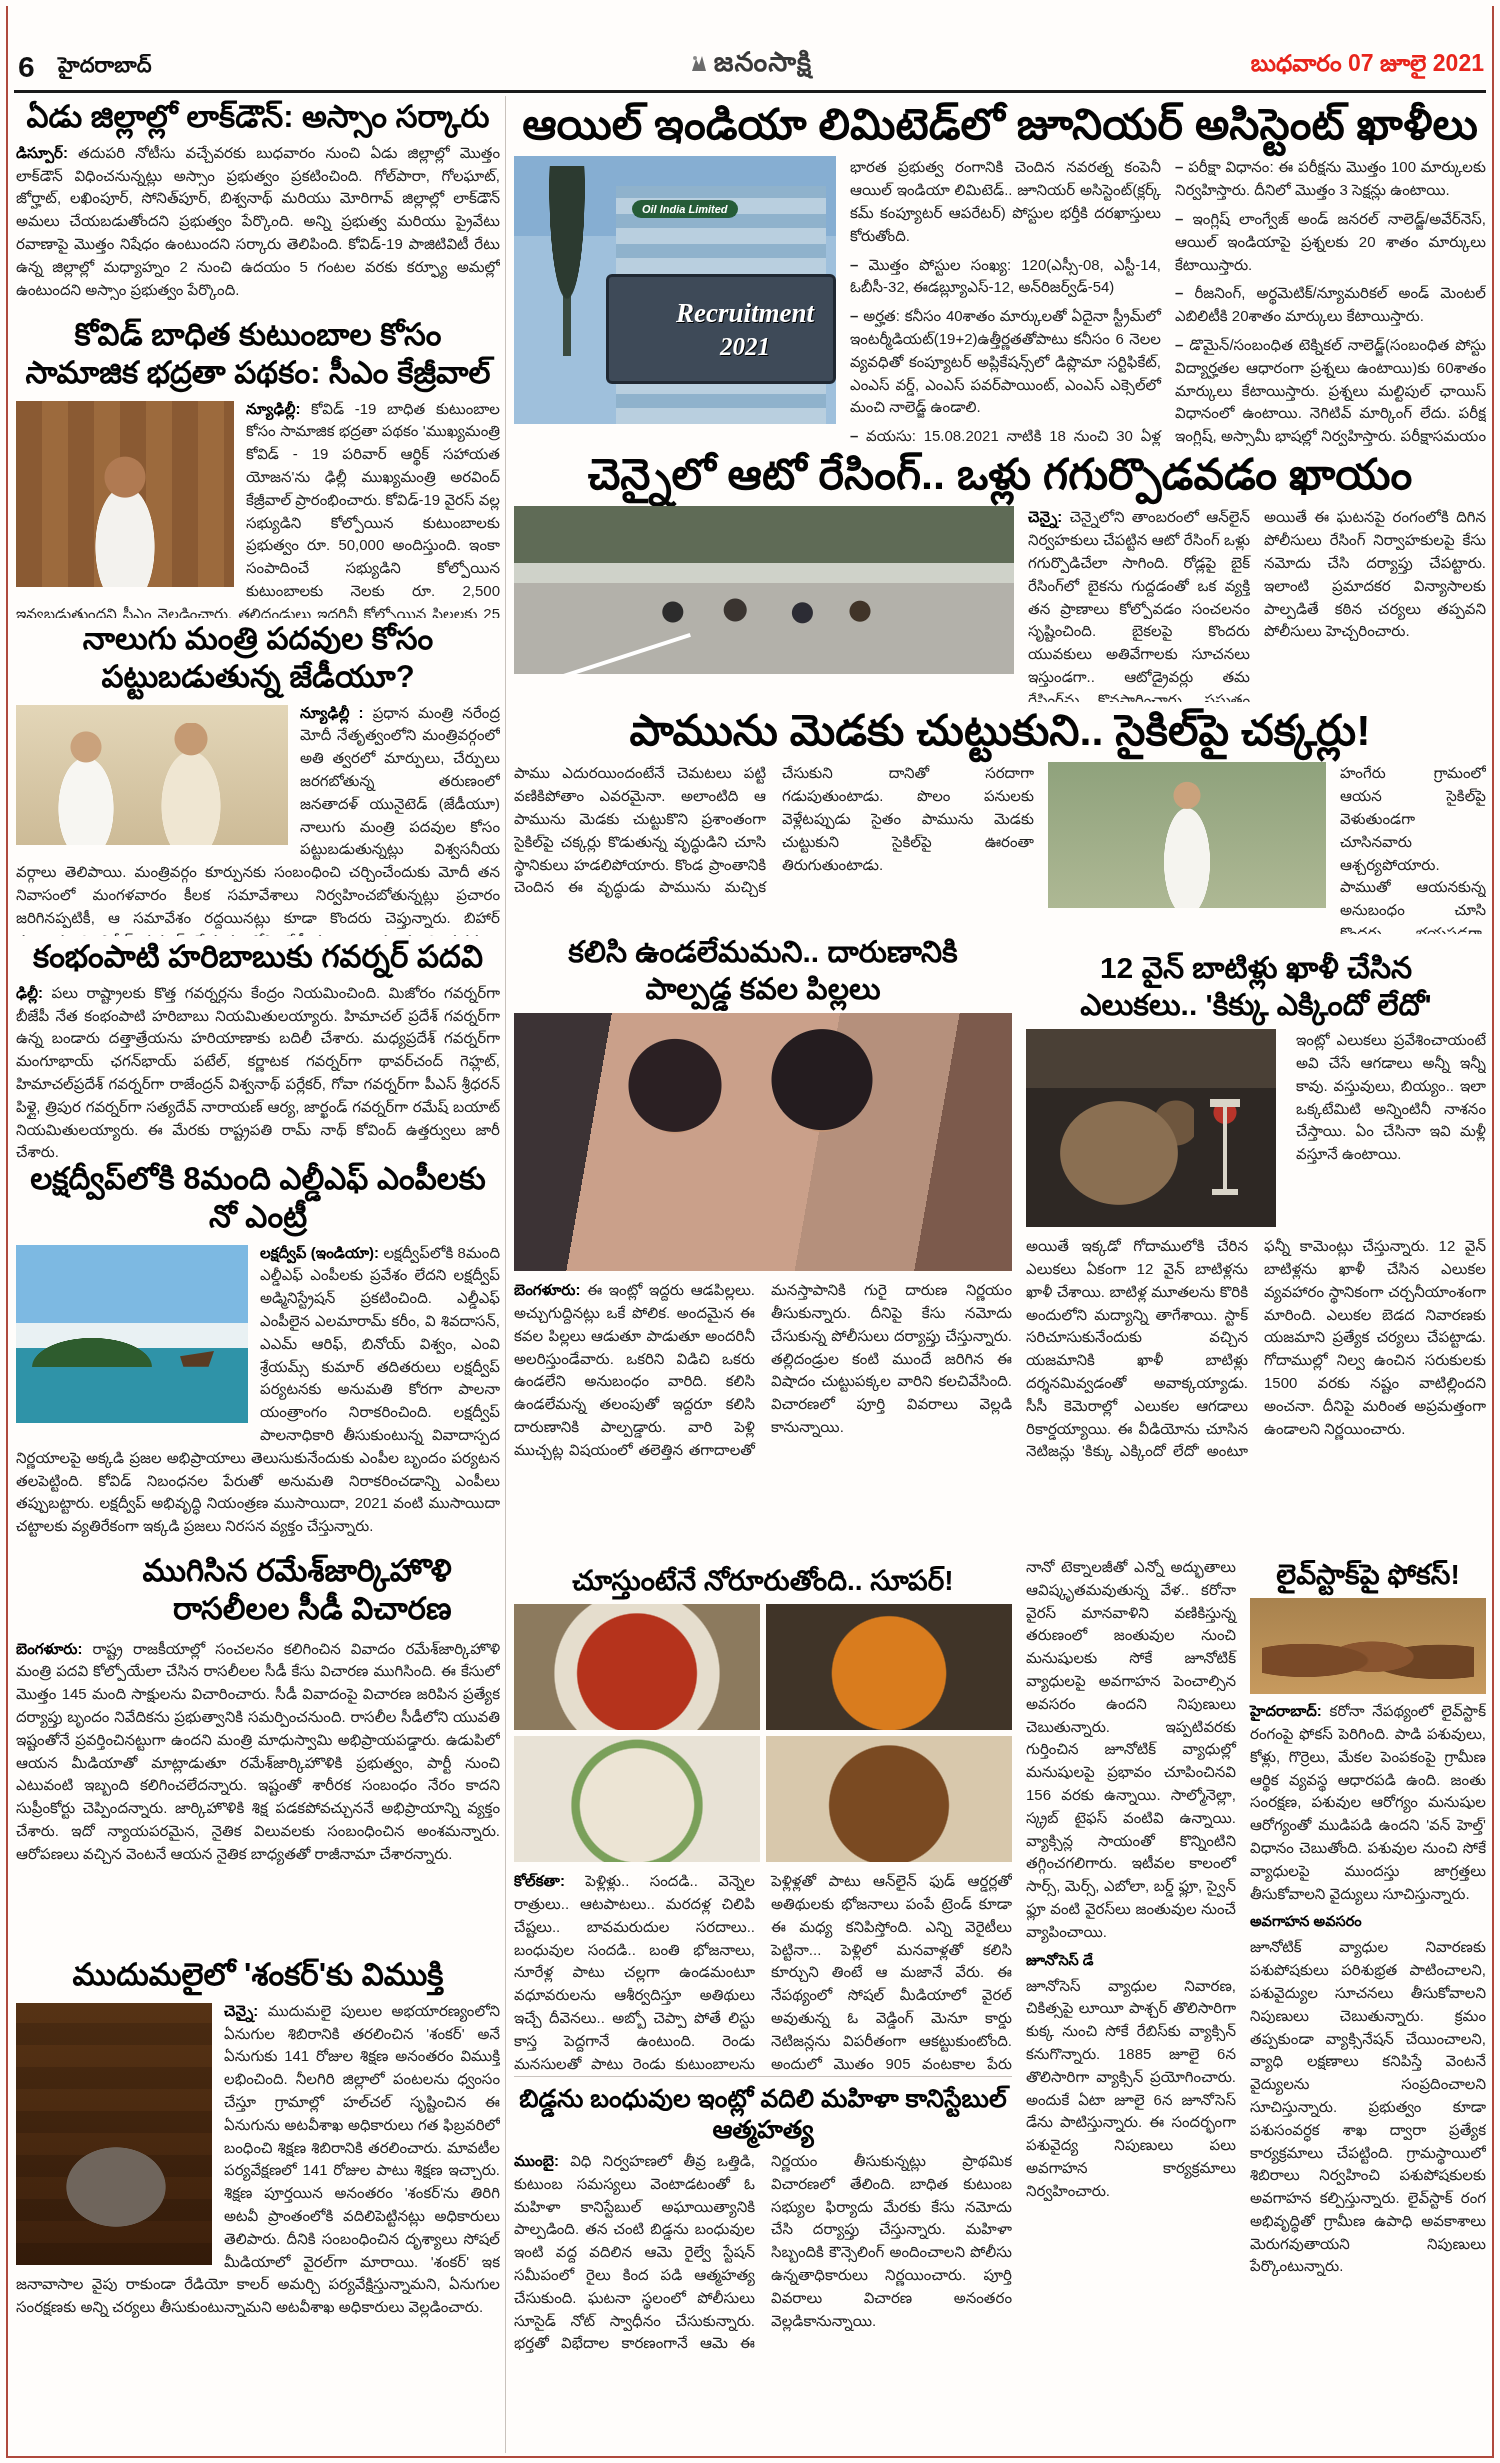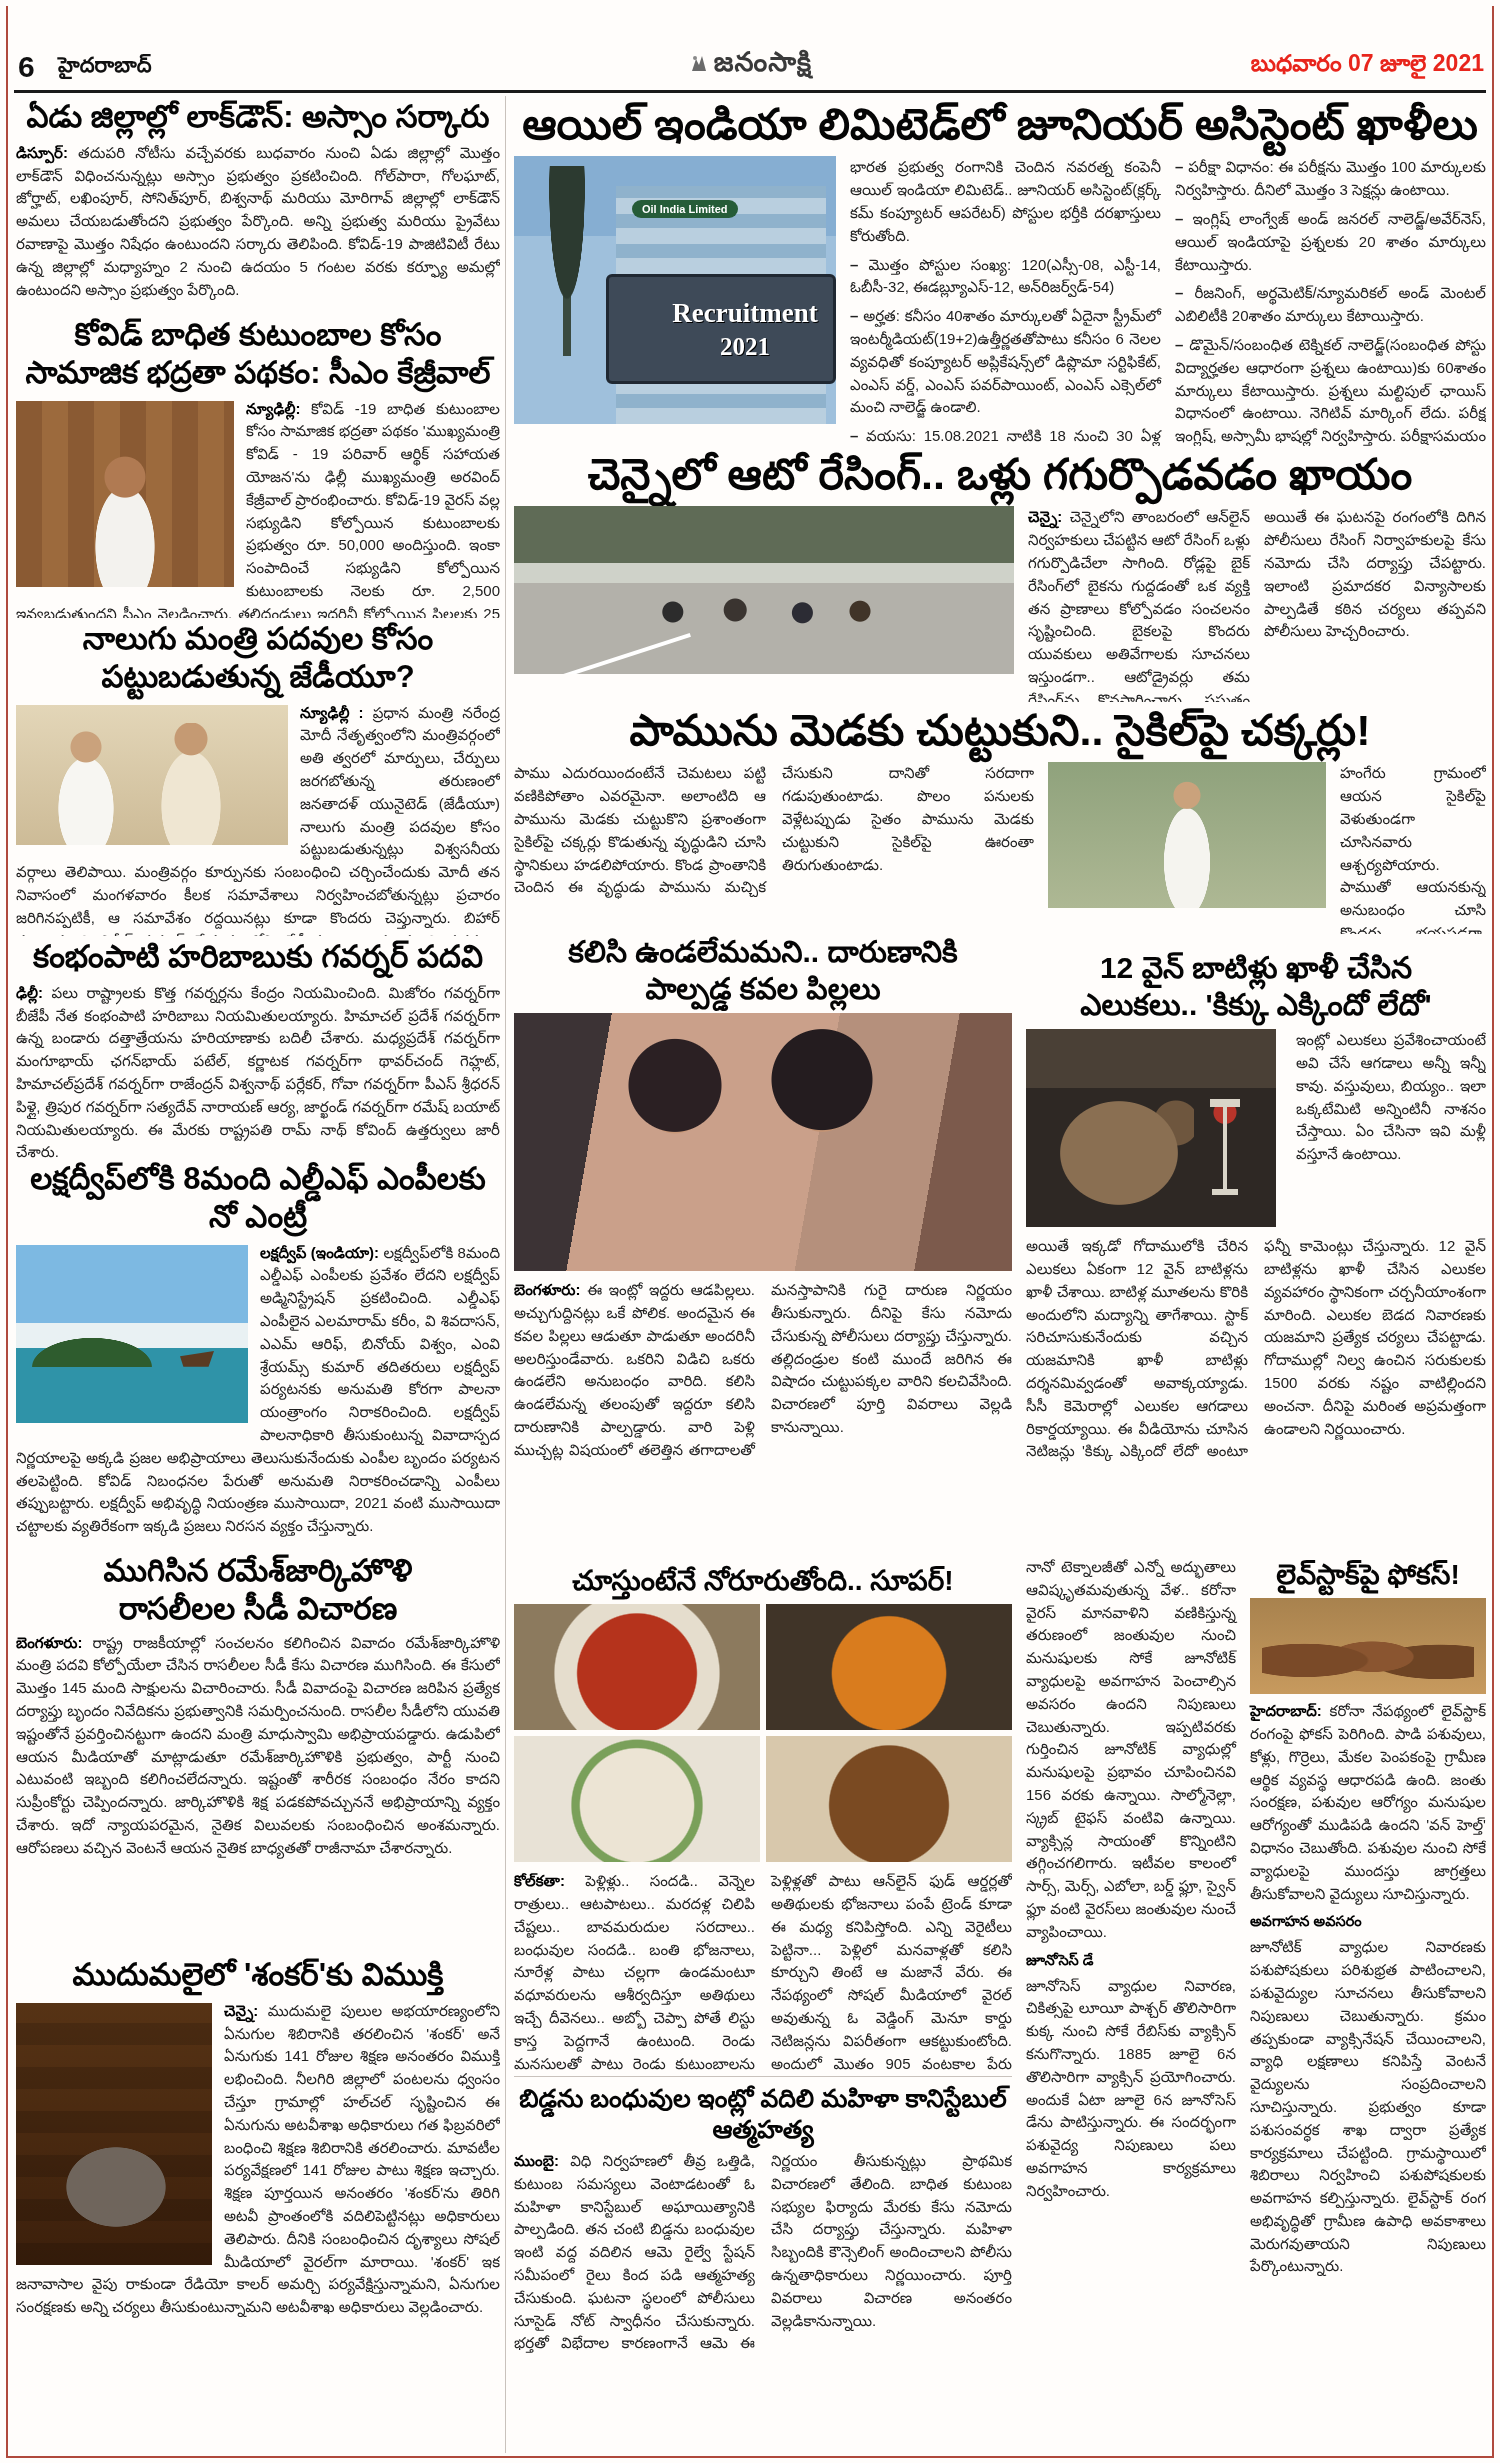--- a/index.html
+++ b/index.html
@@ -22,21 +22,21 @@
   .art{overflow:hidden;position:relative;}
   .hl{margin:2px 0 6px 0;text-align:center;font-weight:bold;color:#050505;line-height:1.22;}
   .hl.s31{font-size:31px;}
   .hl.s28{font-size:28px;}
   .hl.s42{font-size:43px;letter-spacing:0;}
   .hl.s30{font-size:30px;}
   .hl.s25{font-size:25px;}
   .body{font-size:15px;line-height:1.52;text-align:justify;color:#202020;}
   .byline{font-weight:bold;color:#000;}
   .cols2{column-count:2;column-gap:16px;}
-  .ph{background:#ccc;position:relative;overflow:hidden;}
+  .ph{background:#ccc;position:relative;overflow:hidden;font-style:italic;}
   .ph.fl{float:left;margin:3px 12px 3px 0;}
   .row{display:flex;gap:14px;}
   .pt{margin:0 0 6px 0;}
   .pt::before{content:"– ";font-weight:bold;}
   .subhead{font-weight:bold;font-size:14.5px;margin:8px 0 3px 0;color:#000;}
   
   .ph-kejriwal{width:218px;height:186px;background:
      repeating-linear-gradient(90deg,#8a5a33 0 26px,#9c6a3d 26px 52px);}
   .ph-kejriwal::after{content:"";position:absolute;left:63px;top:52px;width:92px;height:134px;
      background:radial-gradient(circle at 50% 18%,#b07a52 0 20px,transparent 21px),
@@ -161,21 +161,21 @@
 
     <section class="art" style="height:392px">
       <h2 class="hl s31">లక్షద్వీప్‌లోకి 8మంది ఎల్డీఎఫ్ ఎంపీలకు నో ఎంట్రీ</h2>
       <div class="body">
         <div class="ph fl ph-island"></div>
         <span class="byline">లక్షద్వీప్ (ఇండియా):</span> <span>లక్షద్వీప్‌లోకి 8మంది ఎల్డీఎఫ్ ఎంపీలకు ప్రవేశం లేదని లక్షద్వీప్ అడ్మినిస్ట్రేషన్ ప్రకటించింది. ఎల్డీఎఫ్ ఎంపీలైన ఎలమారామ్ కరీం, వి శివదాసన్, ఎఎమ్ ఆరిఫ్, బినోయ్ విశ్వం, ఎంవి శ్రేయమ్స్ కుమార్ తదితరులు లక్షద్వీప్ పర్యటనకు అనుమతి కోరగా పాలనా యంత్రాంగం నిరాకరించింది. లక్షద్వీప్ పాలనాధికారి తీసుకుంటున్న వివాదాస్పద నిర్ణయాలపై అక్కడి ప్రజల అభిప్రాయాలు తెలుసుకునేందుకు ఎంపీల బృందం పర్యటన తలపెట్టింది. కోవిడ్ నిబంధనల పేరుతో అనుమతి నిరాకరించడాన్ని ఎంపీలు తప్పుబట్టారు. లక్షద్వీప్ అభివృద్ధి నియంత్రణ ముసాయిదా, 2021 వంటి ముసాయిదా చట్టాలకు వ్యతిరేకంగా ఇక్కడి ప్రజలు నిరసన వ్యక్తం చేస్తున్నారు.</span>
       </div>
     </section>
 
     <section class="art" style="height:404px">
-      <h2 class="hl s31" style="width:80%;margin:2px auto 4px auto;">ముగిసిన రమేశ్‌జార్కిహొళి రాసలీలల సీడీ విచారణ</h2>
+      <h2 class="hl s31" style="width:80%;margin:2px auto 10px auto;text-align:right;">ముగిసిన రమేశ్‌జార్కిహొళి రాసలీలల సీడీ విచారణ</h2>
       <div class="body"><span class="byline">బెంగళూరు:</span> <span>రాష్ట్ర రాజకీయాల్లో సంచలనం కలిగించిన వివాదం రమేశ్‌జార్కిహొళి మంత్రి పదవి కోల్పోయేలా చేసిన రాసలీలల సీడీ కేసు విచారణ ముగిసింది. ఈ కేసులో మొత్తం 145 మంది సాక్షులను విచారించారు. సీడీ వివాదంపై విచారణ జరిపిన ప్రత్యేక దర్యాప్తు బృందం నివేదికను ప్రభుత్వానికి సమర్పించనుంది. రాసలీల సీడీలోని యువతి ఇష్టంతోనే ప్రవర్తించినట్టుగా ఉందని మంత్రి మాధుస్వామి అభిప్రాయపడ్డారు. ఉడుపిలో ఆయన మీడియాతో మాట్లాడుతూ రమేశ్‌జార్కిహొళికి ప్రభుత్వం, పార్టీ నుంచి ఎటువంటి ఇబ్బంది కలిగించలేదన్నారు. ఇష్టంతో శారీరక సంబంధం నేరం కాదని సుప్రీంకోర్టు చెప్పిందన్నారు. జార్కిహొళికి శిక్ష పడకపోవచ్చుననే అభిప్రాయాన్ని వ్యక్తం చేశారు. ఇదో న్యాయపరమైన, నైతిక విలువలకు సంబంధించిన అంశమన్నారు. ఆరోపణలు వచ్చిన వెంటనే ఆయన నైతిక బాధ్యతతో రాజీనామా చేశారన్నారు.</span></div>
     </section>
 
     <section class="art" style="height:492px">
       <h2 class="hl s31">ముదుమలైలో 'శంకర్'కు విముక్తి</h2>
       <div class="body">
         <div class="ph fl ph-timber"></div>
         <span class="byline">చెన్నై:</span> <span>ముదుమలై పులుల అభయారణ్యంలోని ఏనుగుల శిబిరానికి తరలించిన 'శంకర్' అనే ఏనుగుకు 141 రోజుల శిక్షణ అనంతరం విముక్తి లభించింది. నీలగిరి జిల్లాలో పంటలను ధ్వంసం చేస్తూ గ్రామాల్లో హల్‌చల్ సృష్టించిన ఈ ఏనుగును అటవీశాఖ అధికారులు గత ఫిబ్రవరిలో బంధించి శిక్షణ శిబిరానికి తరలించారు. మావటీల పర్యవేక్షణలో 141 రోజుల పాటు శిక్షణ ఇచ్చారు. శిక్షణ పూర్తయిన అనంతరం 'శంకర్'ను తిరిగి అటవీ ప్రాంతంలోకి వదిలిపెట్టినట్లు అధికారులు తెలిపారు. దీనికి సంబంధించిన దృశ్యాలు సోషల్ మీడియాలో వైరల్‌గా మారాయి. 'శంకర్' ఇక జనావాసాల వైపు రాకుండా రేడియో కాలర్ అమర్చి పర్యవేక్షిస్తున్నామని, ఏనుగుల సంరక్షణకు అన్ని చర్యలు తీసుకుంటున్నామని అటవీశాఖ అధికారులు వెల్లడించారు.</span>
       </div>
     </section>

